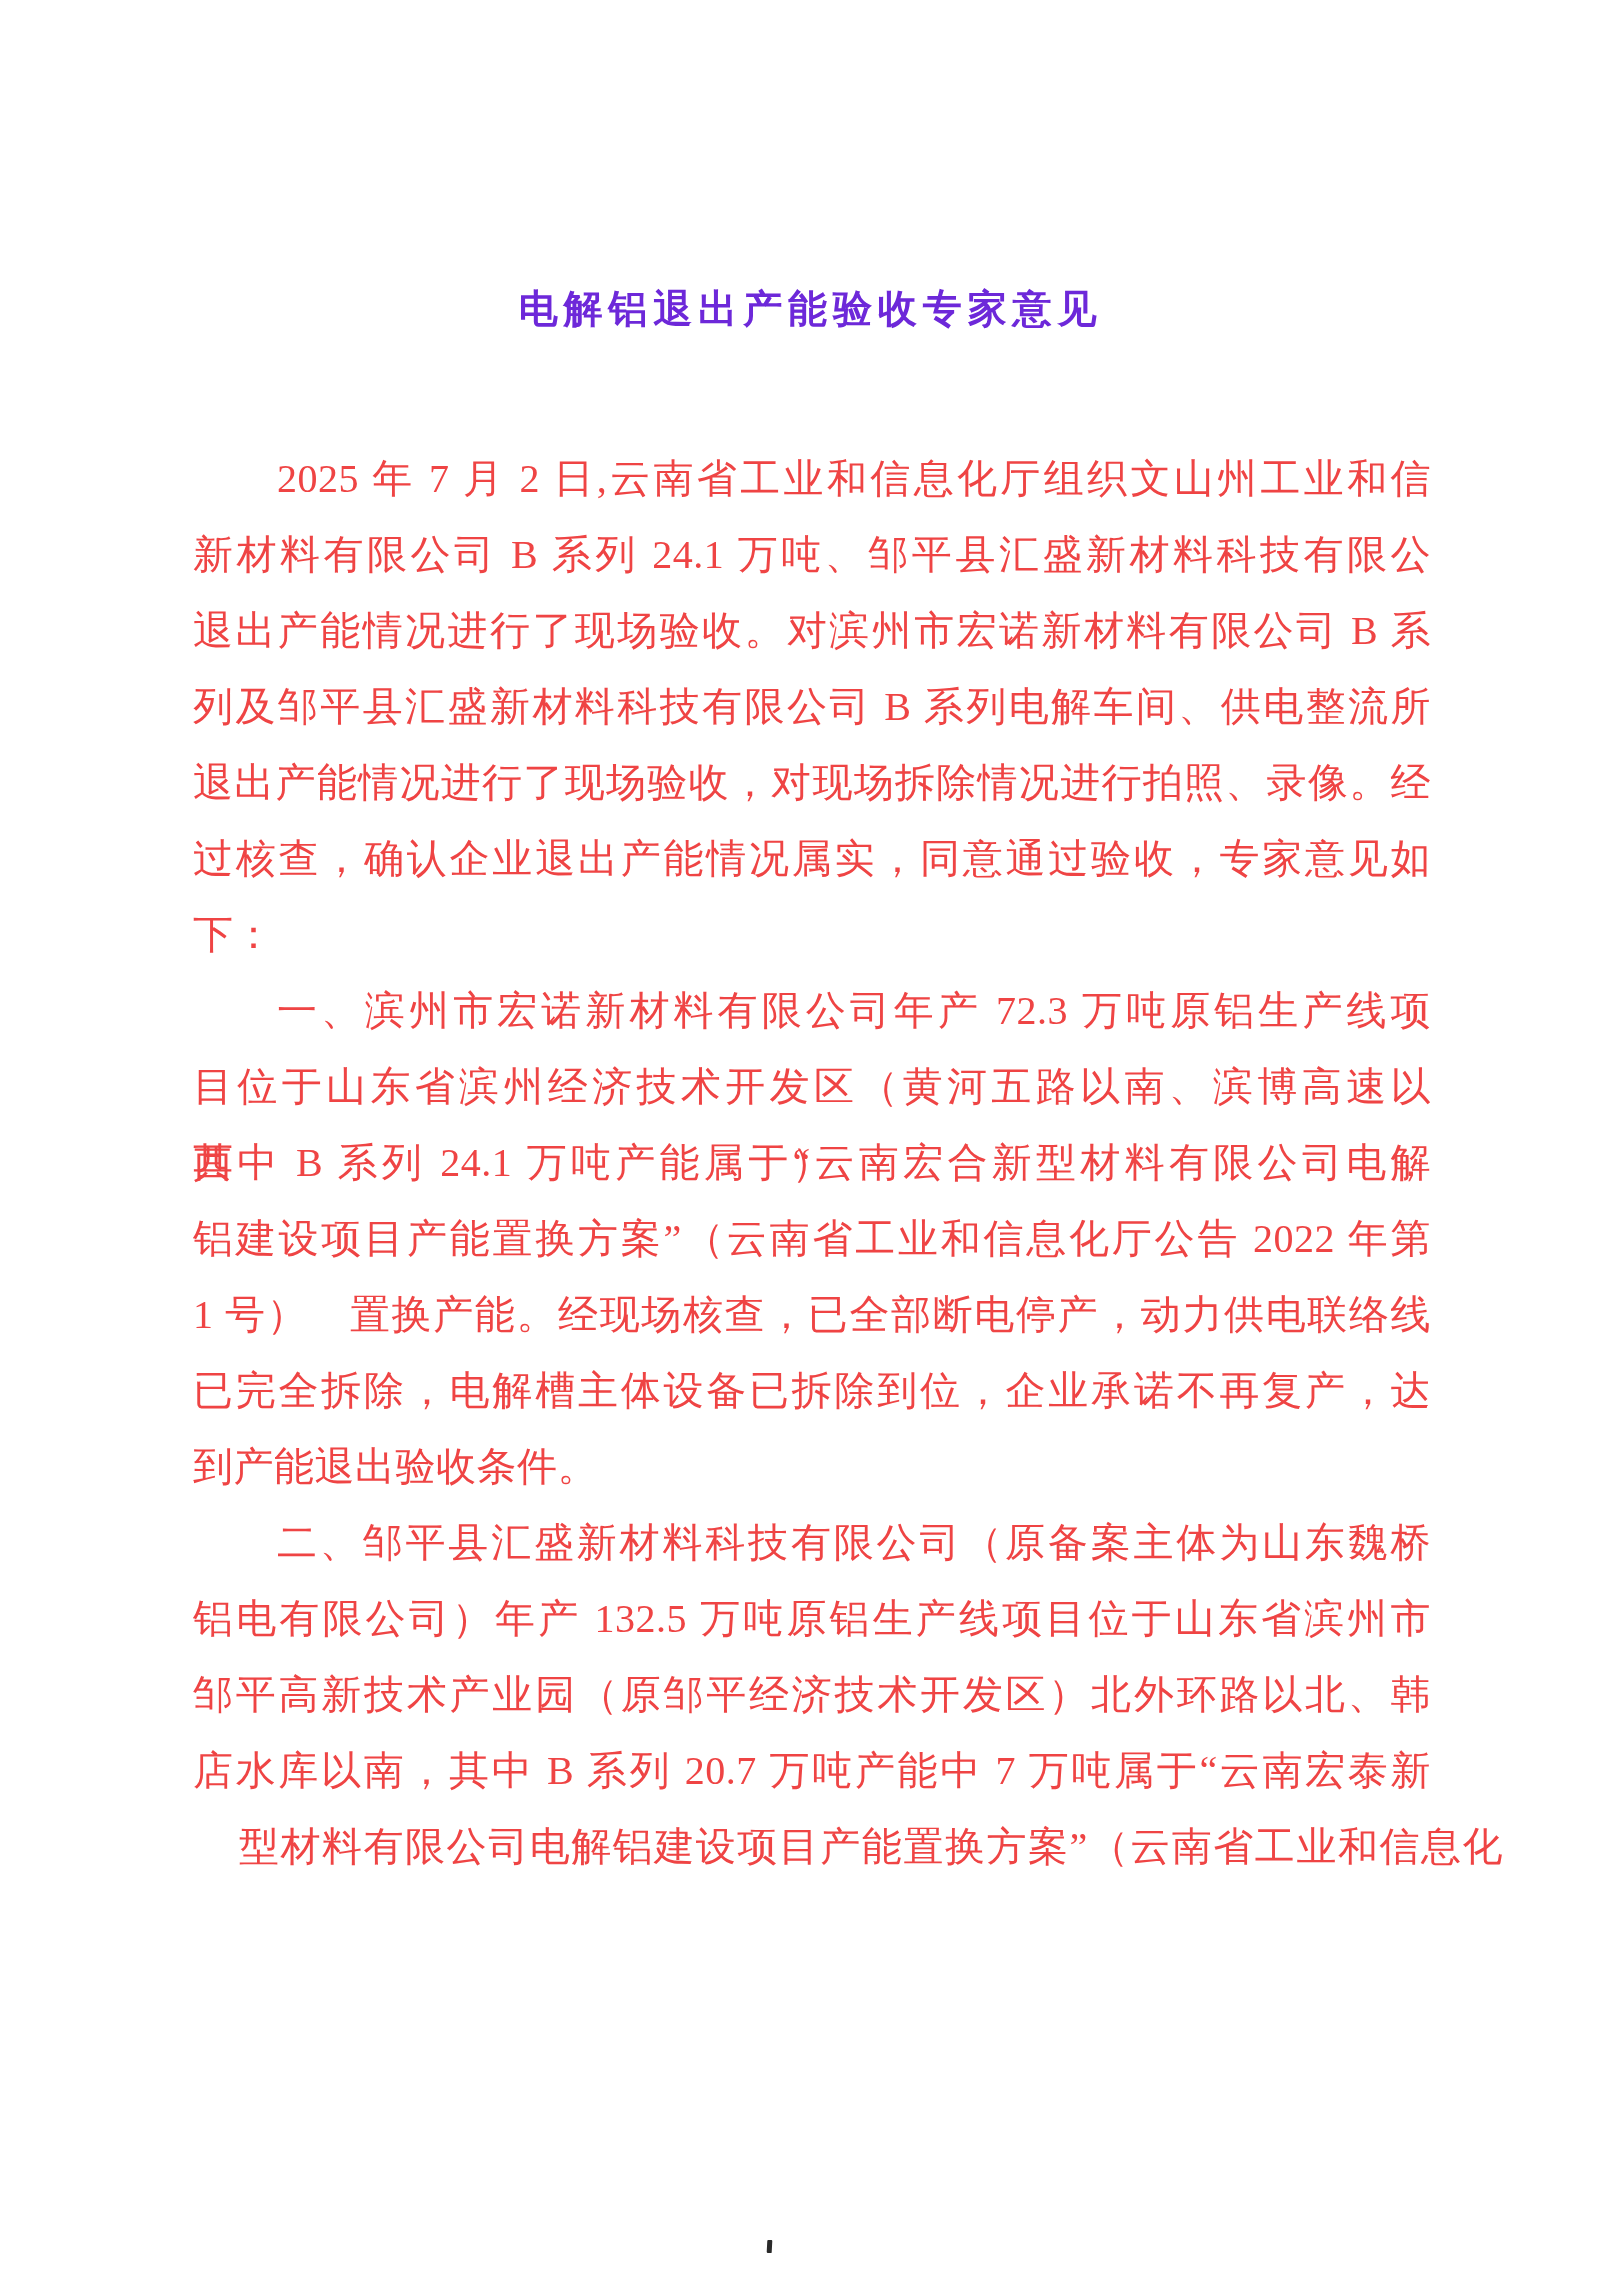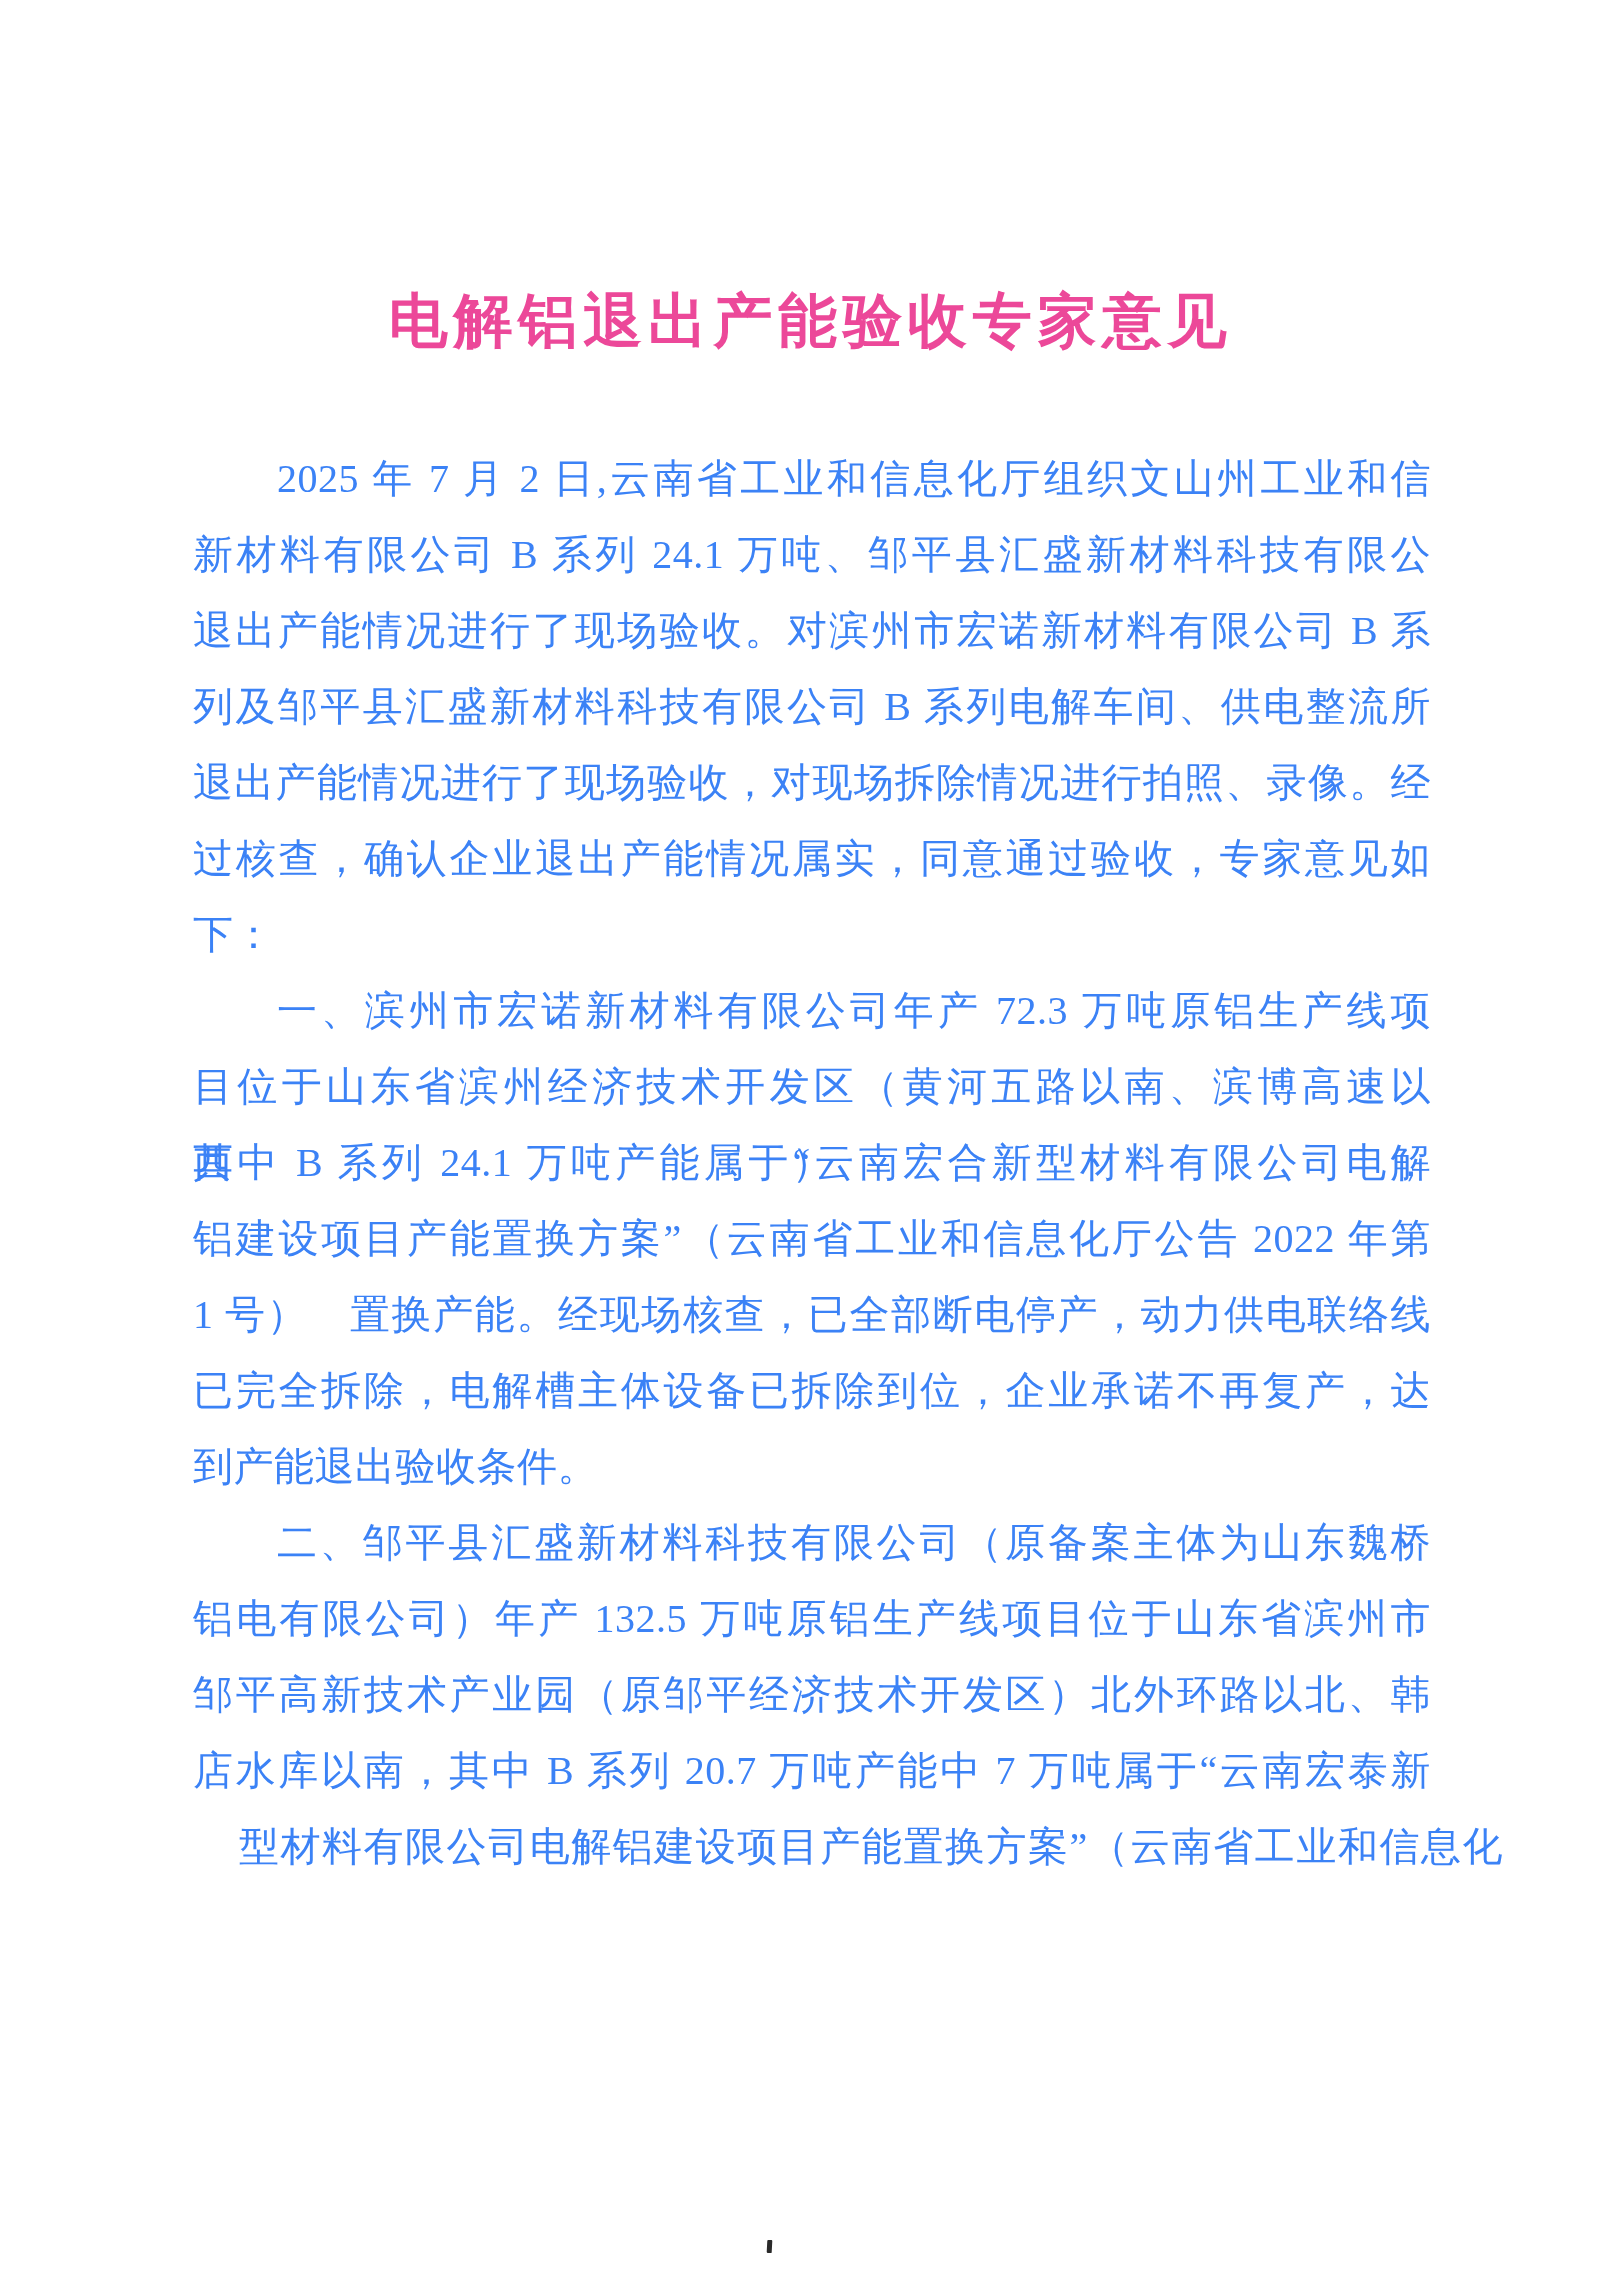--- a/index.html
+++ b/index.html
@@ -16,34 +16,34 @@
     font-family: "Liberation Serif", "DejaVu Serif", serif;
     color: #0d0d0d;
   }
   .title {
     position: absolute;
     top: 282px;
     left: 0;
     width: 1621px;
     margin: 0;
     text-align: center;
-    font-size: 59px;
+    font-size: 39px;
     font-weight: 700;
     letter-spacing: 5.9px;
-    color: #ec4899;
+    color: #6d28d9;
     font-family: "Liberation Serif", "DejaVu Serif", serif;
   }
   .body-block {
     position: absolute;
     top: 441px;
     left: 193px;
     width: 1238px;
     font-size: 40px;
     line-height: 76px;
-    color: #3b82f6;
+    color: #ef4444;
   }
   .line {
     width: 1238px;
     height: 76px;
     text-align: justify;
     text-align-last: justify;
     white-space: pre-wrap;
     letter-spacing: 0.5px;
   }
   .line.indent {

